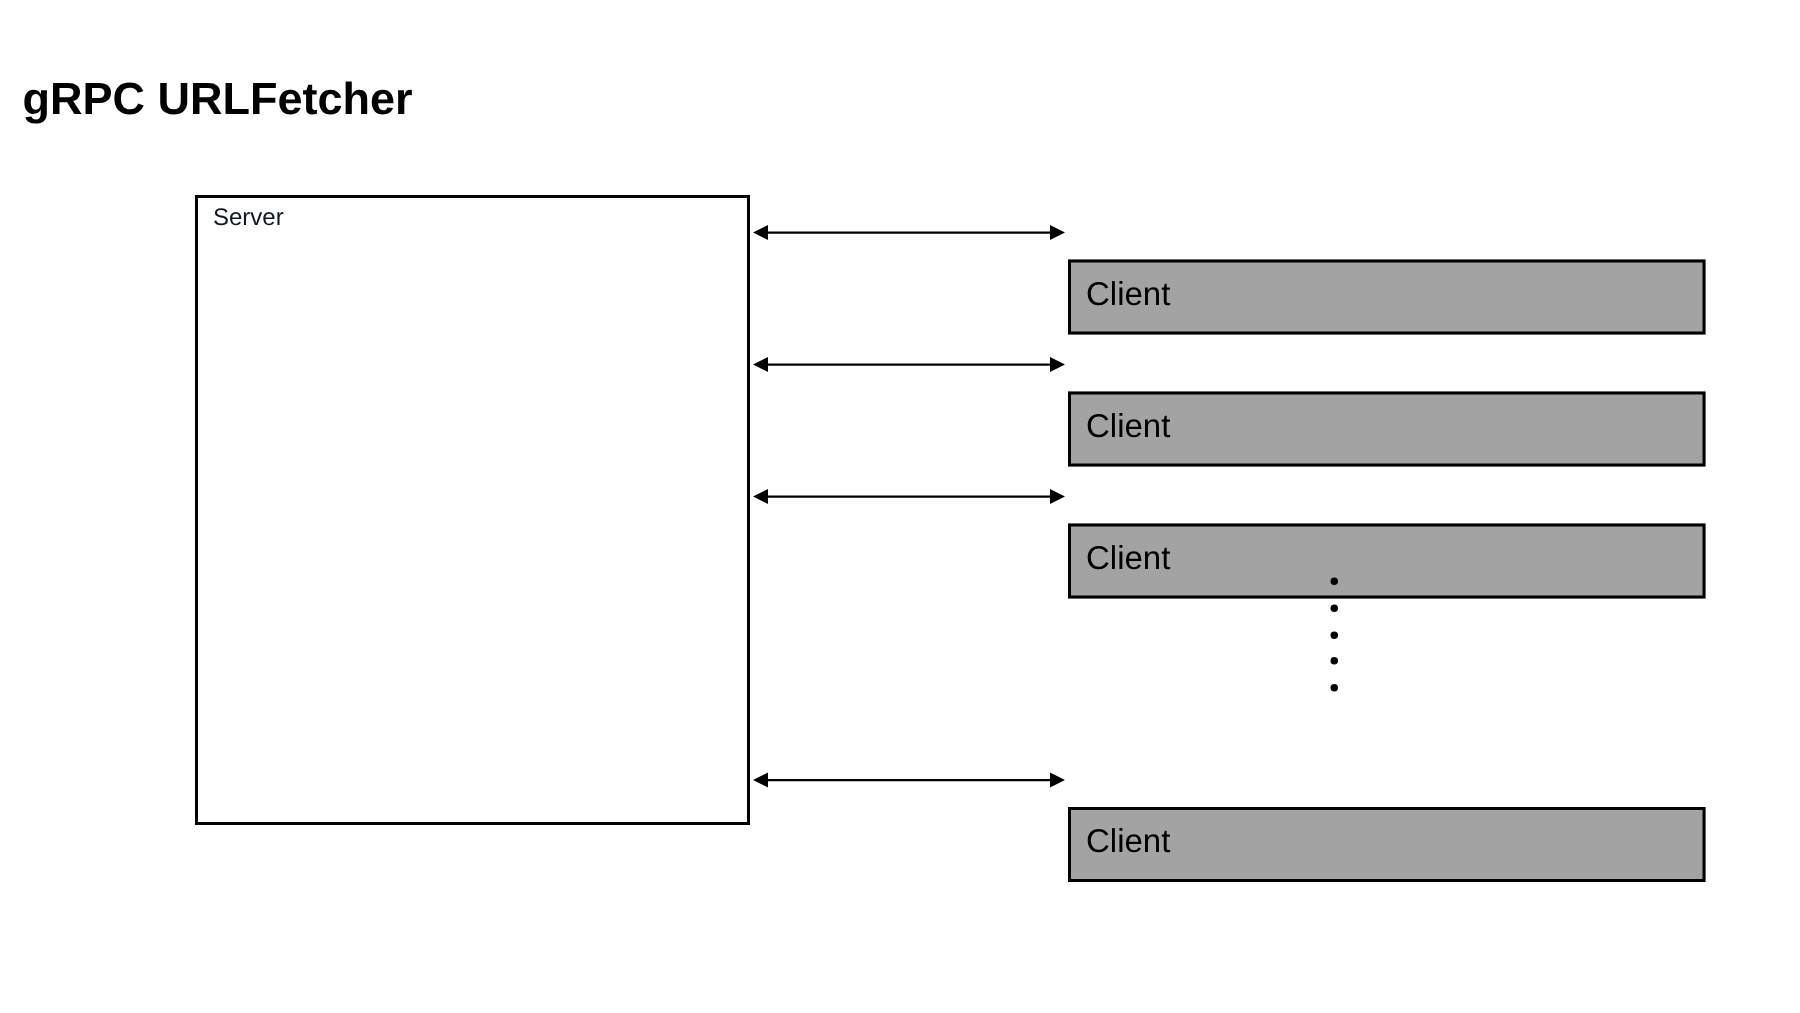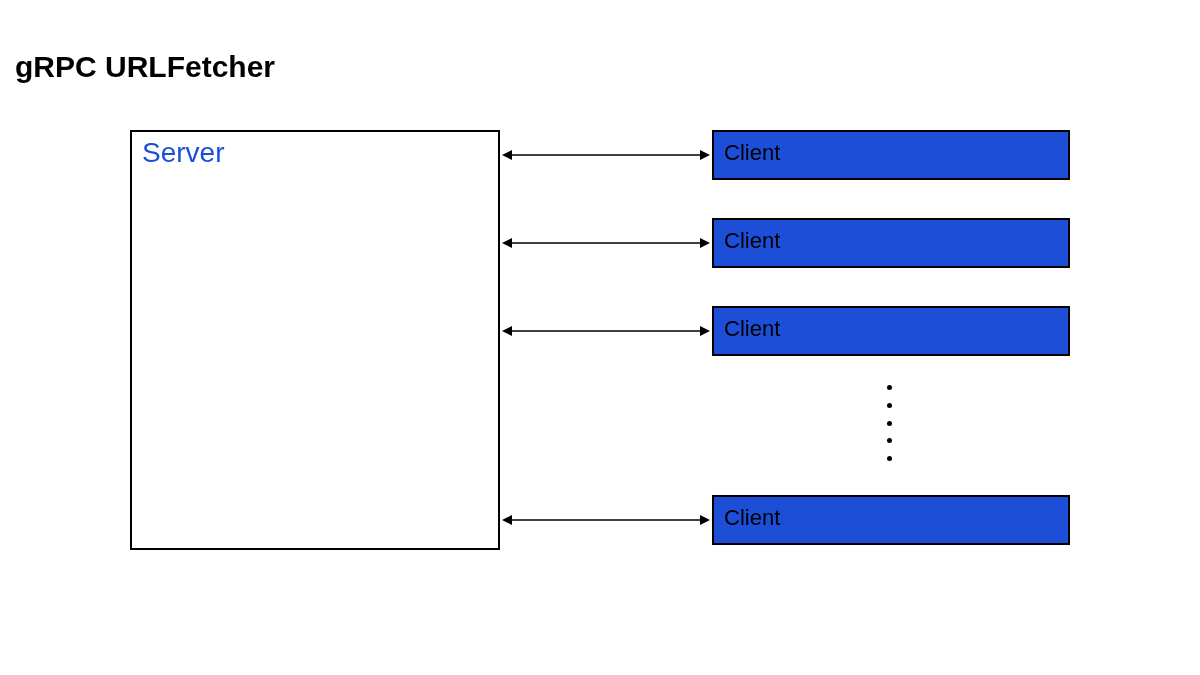--- a/index.html
+++ b/index.html
@@ -29,31 +29,32 @@
       top: 130px;
       width: 370px;
       height: 420px;
       border: 2px solid #000;
       background: #fff;
     }
     .server-box .label {
       position: absolute;
       top: 5px;
       left: 10px;
-      font-size: 28px;
-      color: #1d4ed8;
+      font-size: 16px;
+      color: #0f172a;
       text-align: center;
     }
     .client-box {
       position: absolute;
       left: 712px;
-      width: 358px;
+      width: 425px;
       height: 50px;
       border: 2px solid #000;
-      background: #1d4ed8;
+      background: #a3a3a3;
+      margin-top: 43px;
     }
     .client-box .label {
       position: absolute;
       top: 8px;
       left: 10px;
       font-size: 22px;
       color: #000;
     }
     .cb0 { top: 130px; }
     .cb1 { top: 218px; }

